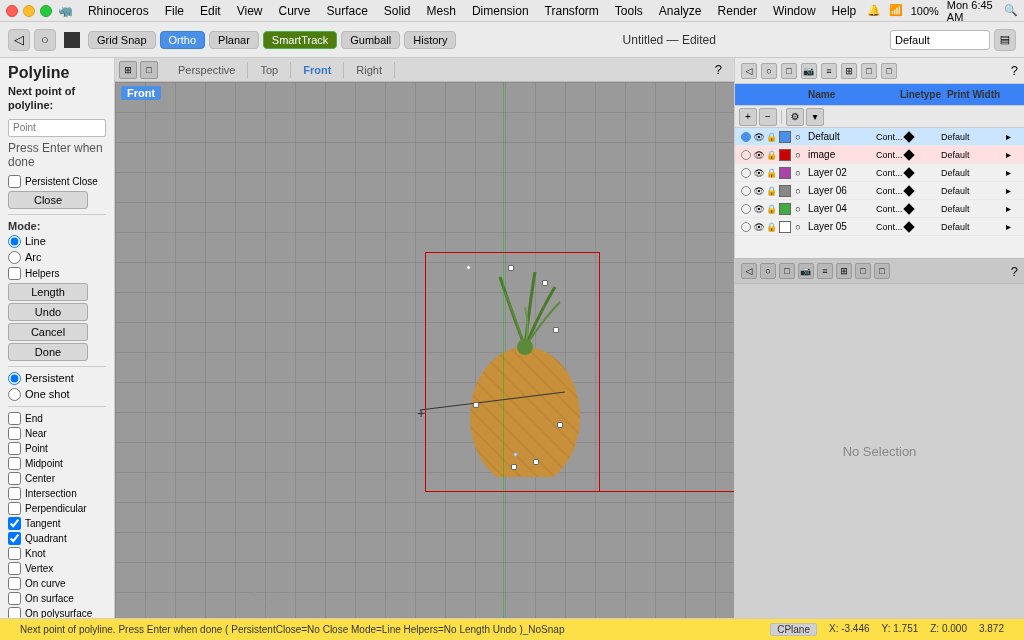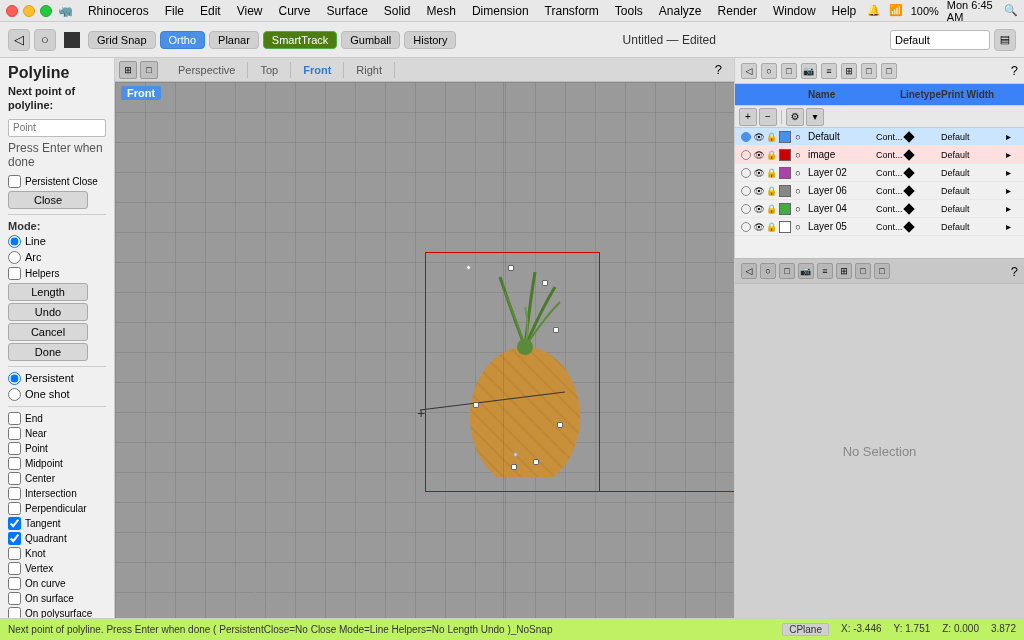--- a/index.html
+++ b/index.html
@@ -127,21 +127,21 @@
     #layers-top {
       flex: 0 0 200px; overflow: hidden; display: flex; flex-direction: column;
     }
     .layers-header {
       display: flex; align-items: center; background: #3b82f6;
       border-bottom: 1px solid #ccc; padding: 0 4px; height: 22px;
     }
     .layers-col { font-size: 10px; font-weight: bold; color: #333; }
     .col-name { flex: 1; }
     .col-linetype { width: 65px; text-align: right; }
-    .col-printwidth { width: 65px; }
+    .col-printwidth { width: 65px; text-align: center; }
     .layer-toolbar { display: flex; align-items: center; padding: 2px 4px; background: #e8e8e8; border-bottom: 1px solid #ccc; height: 22px; gap: 2px; }
     .lt-btn { width: 18px; height: 18px; background: #d0d0d0; border: 1px solid #aaa; border-radius: 2px; display: flex; align-items: center; justify-content: center; font-size: 10px; cursor: pointer; }
     .lt-separator { width: 1px; height: 14px; background: #bbb; margin: 0 2px; }
     .layer-icons-top { display: flex; align-items: center; padding: 3px 6px; border-bottom: 1px solid #ccc; gap: 4px; background: #e8e8e8; height: 26px; }
     .li-icon { width: 16px; height: 16px; background: #d0d0d0; border: 1px solid #aaa; border-radius: 2px; display: flex; align-items: center; justify-content: center; font-size: 9px; cursor: pointer; }
     .li-question { margin-left: auto; font-size: 13px; cursor: pointer; }
     .layers-table { overflow-y: auto; flex: 1; }
     .layer-row { display: flex; align-items: center; padding: 1px 4px; height: 18px; border-bottom: 1px solid #e8e8e8; font-size: 10px; }
     .layer-row.active { background: #cce5ff; }
     .lr-radio { width: 14px; display: flex; justify-content: center; }
@@ -159,22 +159,22 @@
     
     #no-selection {
       flex: 1; background: #d0d0d0; display: flex; flex-direction: column;
     }
     .ns-toolbar { display: flex; align-items: center; padding: 2px 6px; background: #c8c8c8; border-bottom: 1px solid #bbb; border-top: 1px solid #bbb; height: 26px; gap: 3px; }
     .ns-icon { width: 16px; height: 16px; background: #b8b8b8; border: 1px solid #999; border-radius: 2px; display: flex; align-items: center; justify-content: center; font-size: 9px; cursor: pointer; }
     .ns-content { flex: 1; display: flex; align-items: center; justify-content: center; font-size: 13px; color: #888; }
 
     
     #statusbar {
-      height: 22px; background: #bef264; border-top: 1px solid #ccc;
-      display: flex; align-items: center; padding: 0 8px; font-size: 10px; color: #333;
+      height: 22px; background: #fde047; border-top: 1px solid #ccc;
+      display: flex; align-items: center; padding: 0 20px; font-size: 10px; color: #333;
       gap: 8px;
     }
     .status-text { flex: 1; }
     .status-coords { display: flex; gap: 12px; }
     .coord-item { font-size: 10px; }
     .cplane-box { background: #d0d0d0; border: 1px solid #bbb; padding: 0 6px; border-radius: 2px; font-size: 10px; }
   </style>
 </head>
 <body>
 

